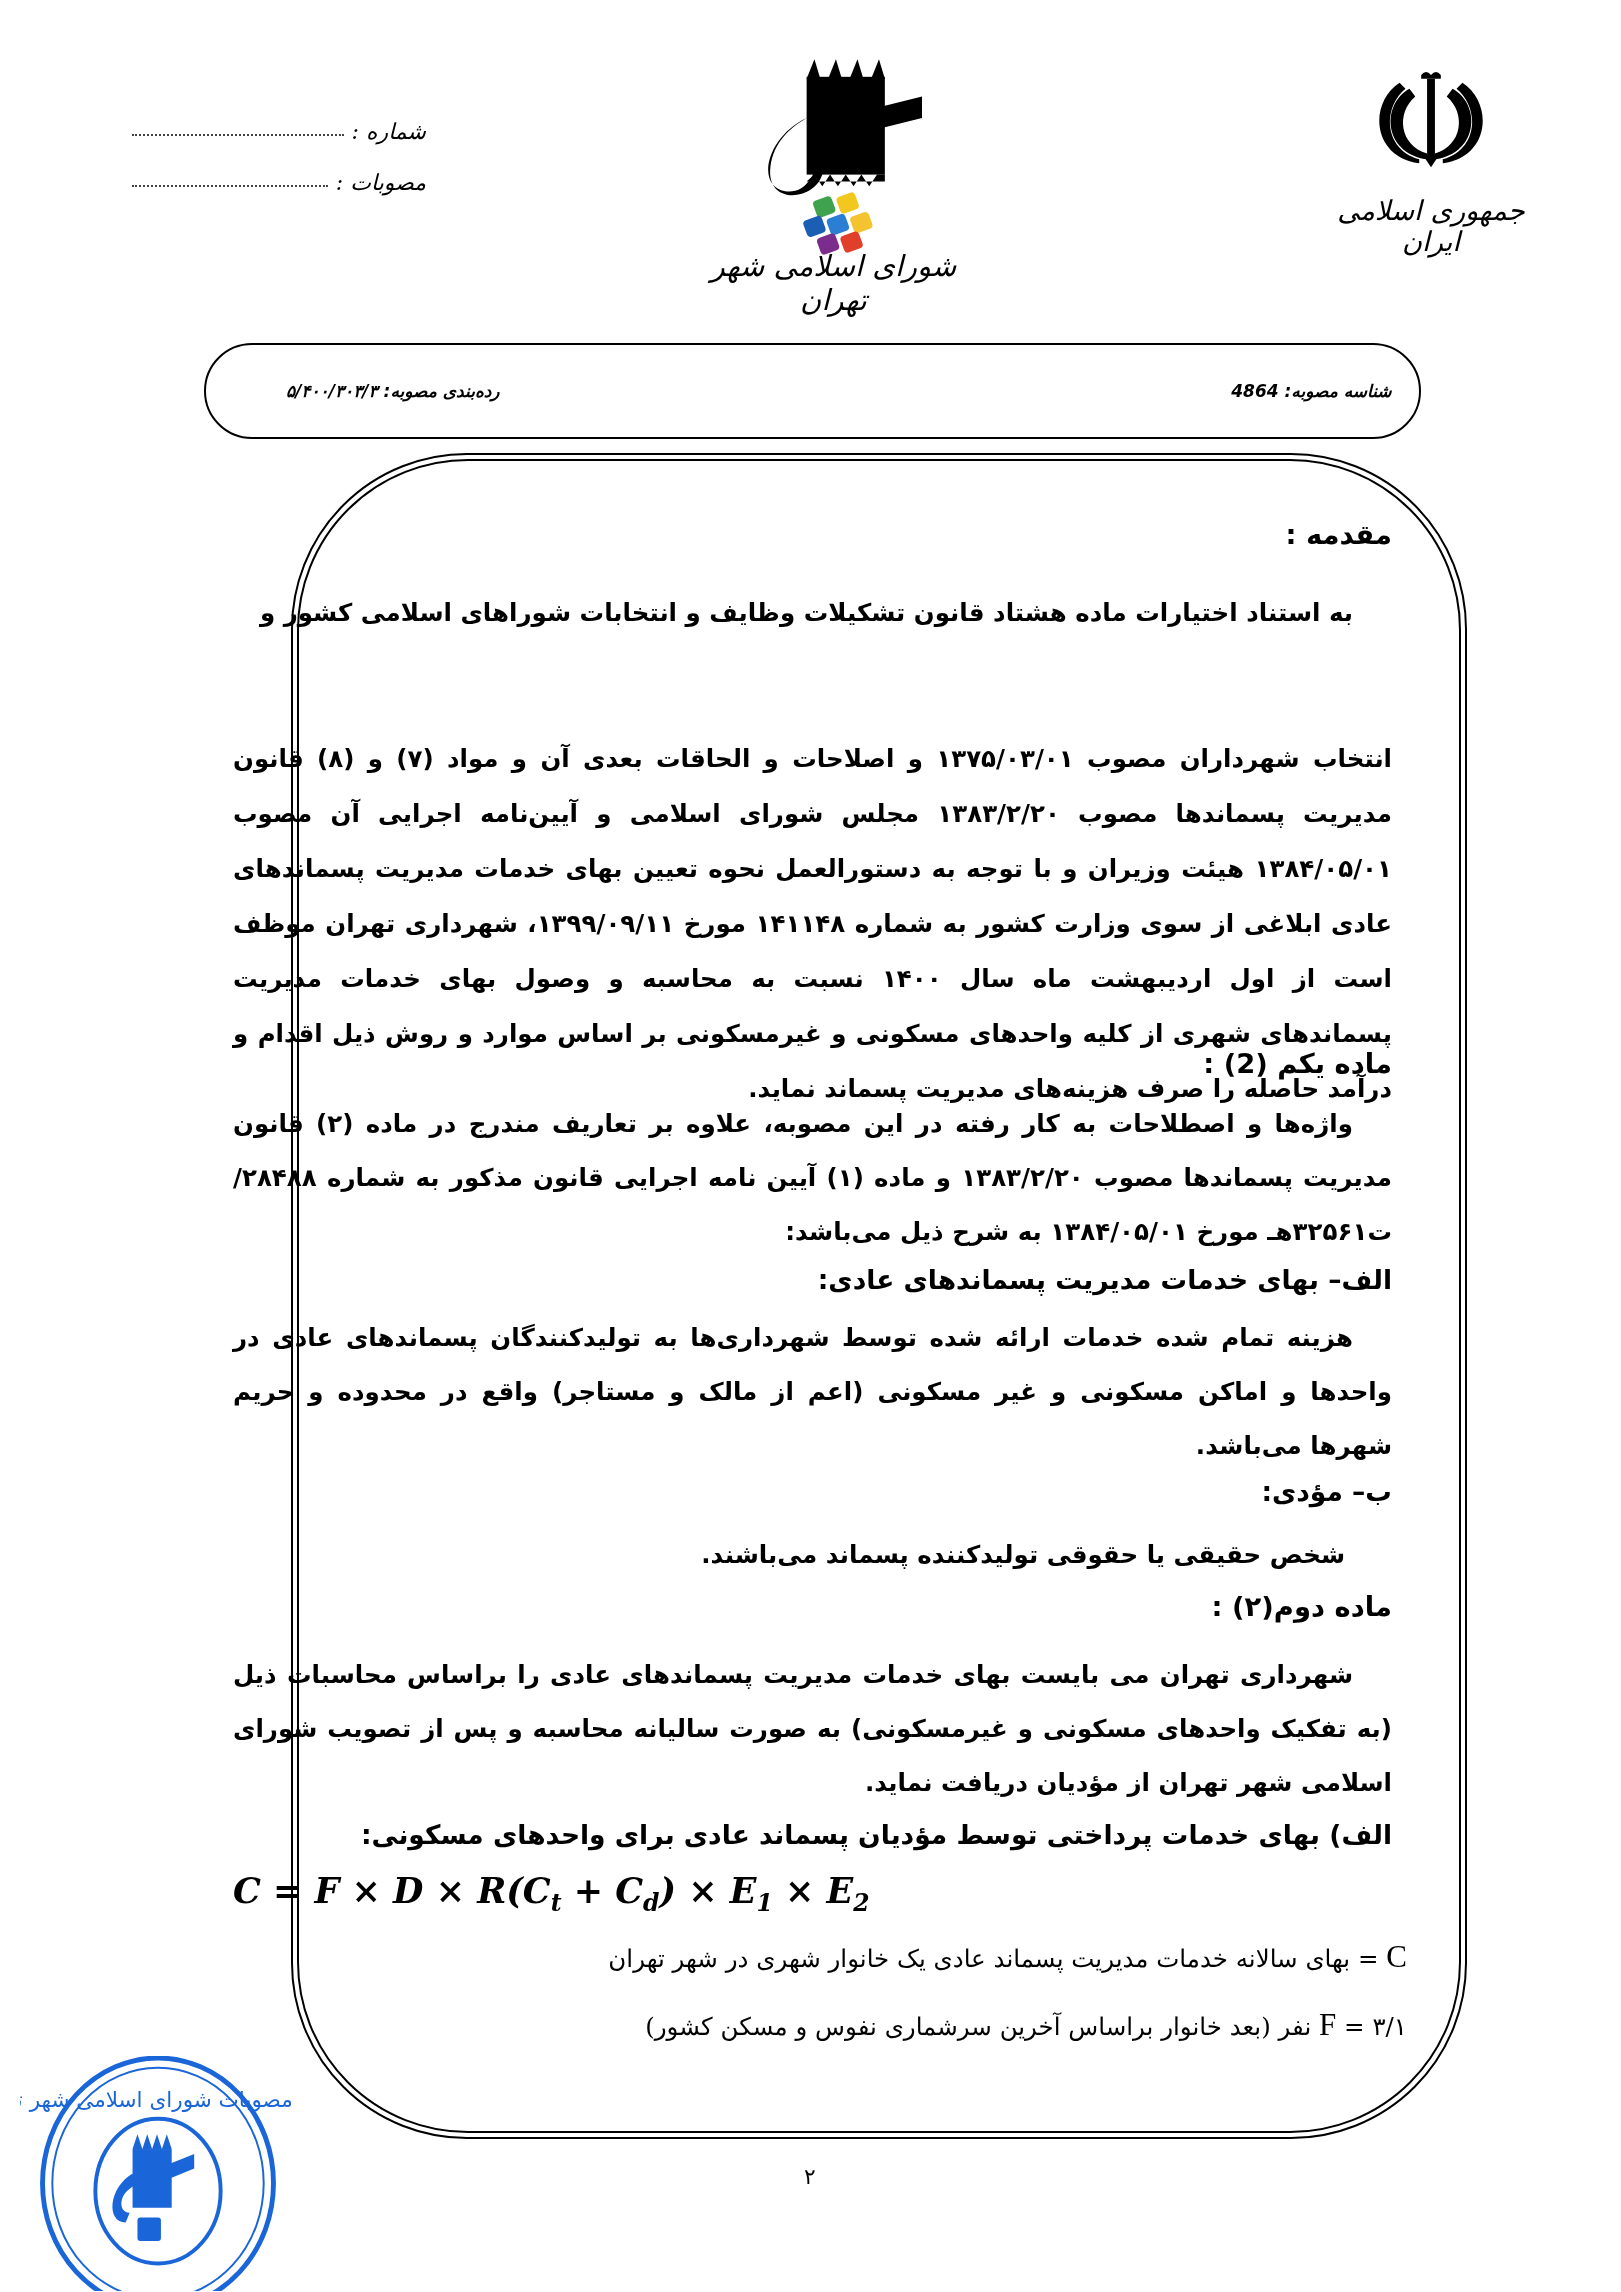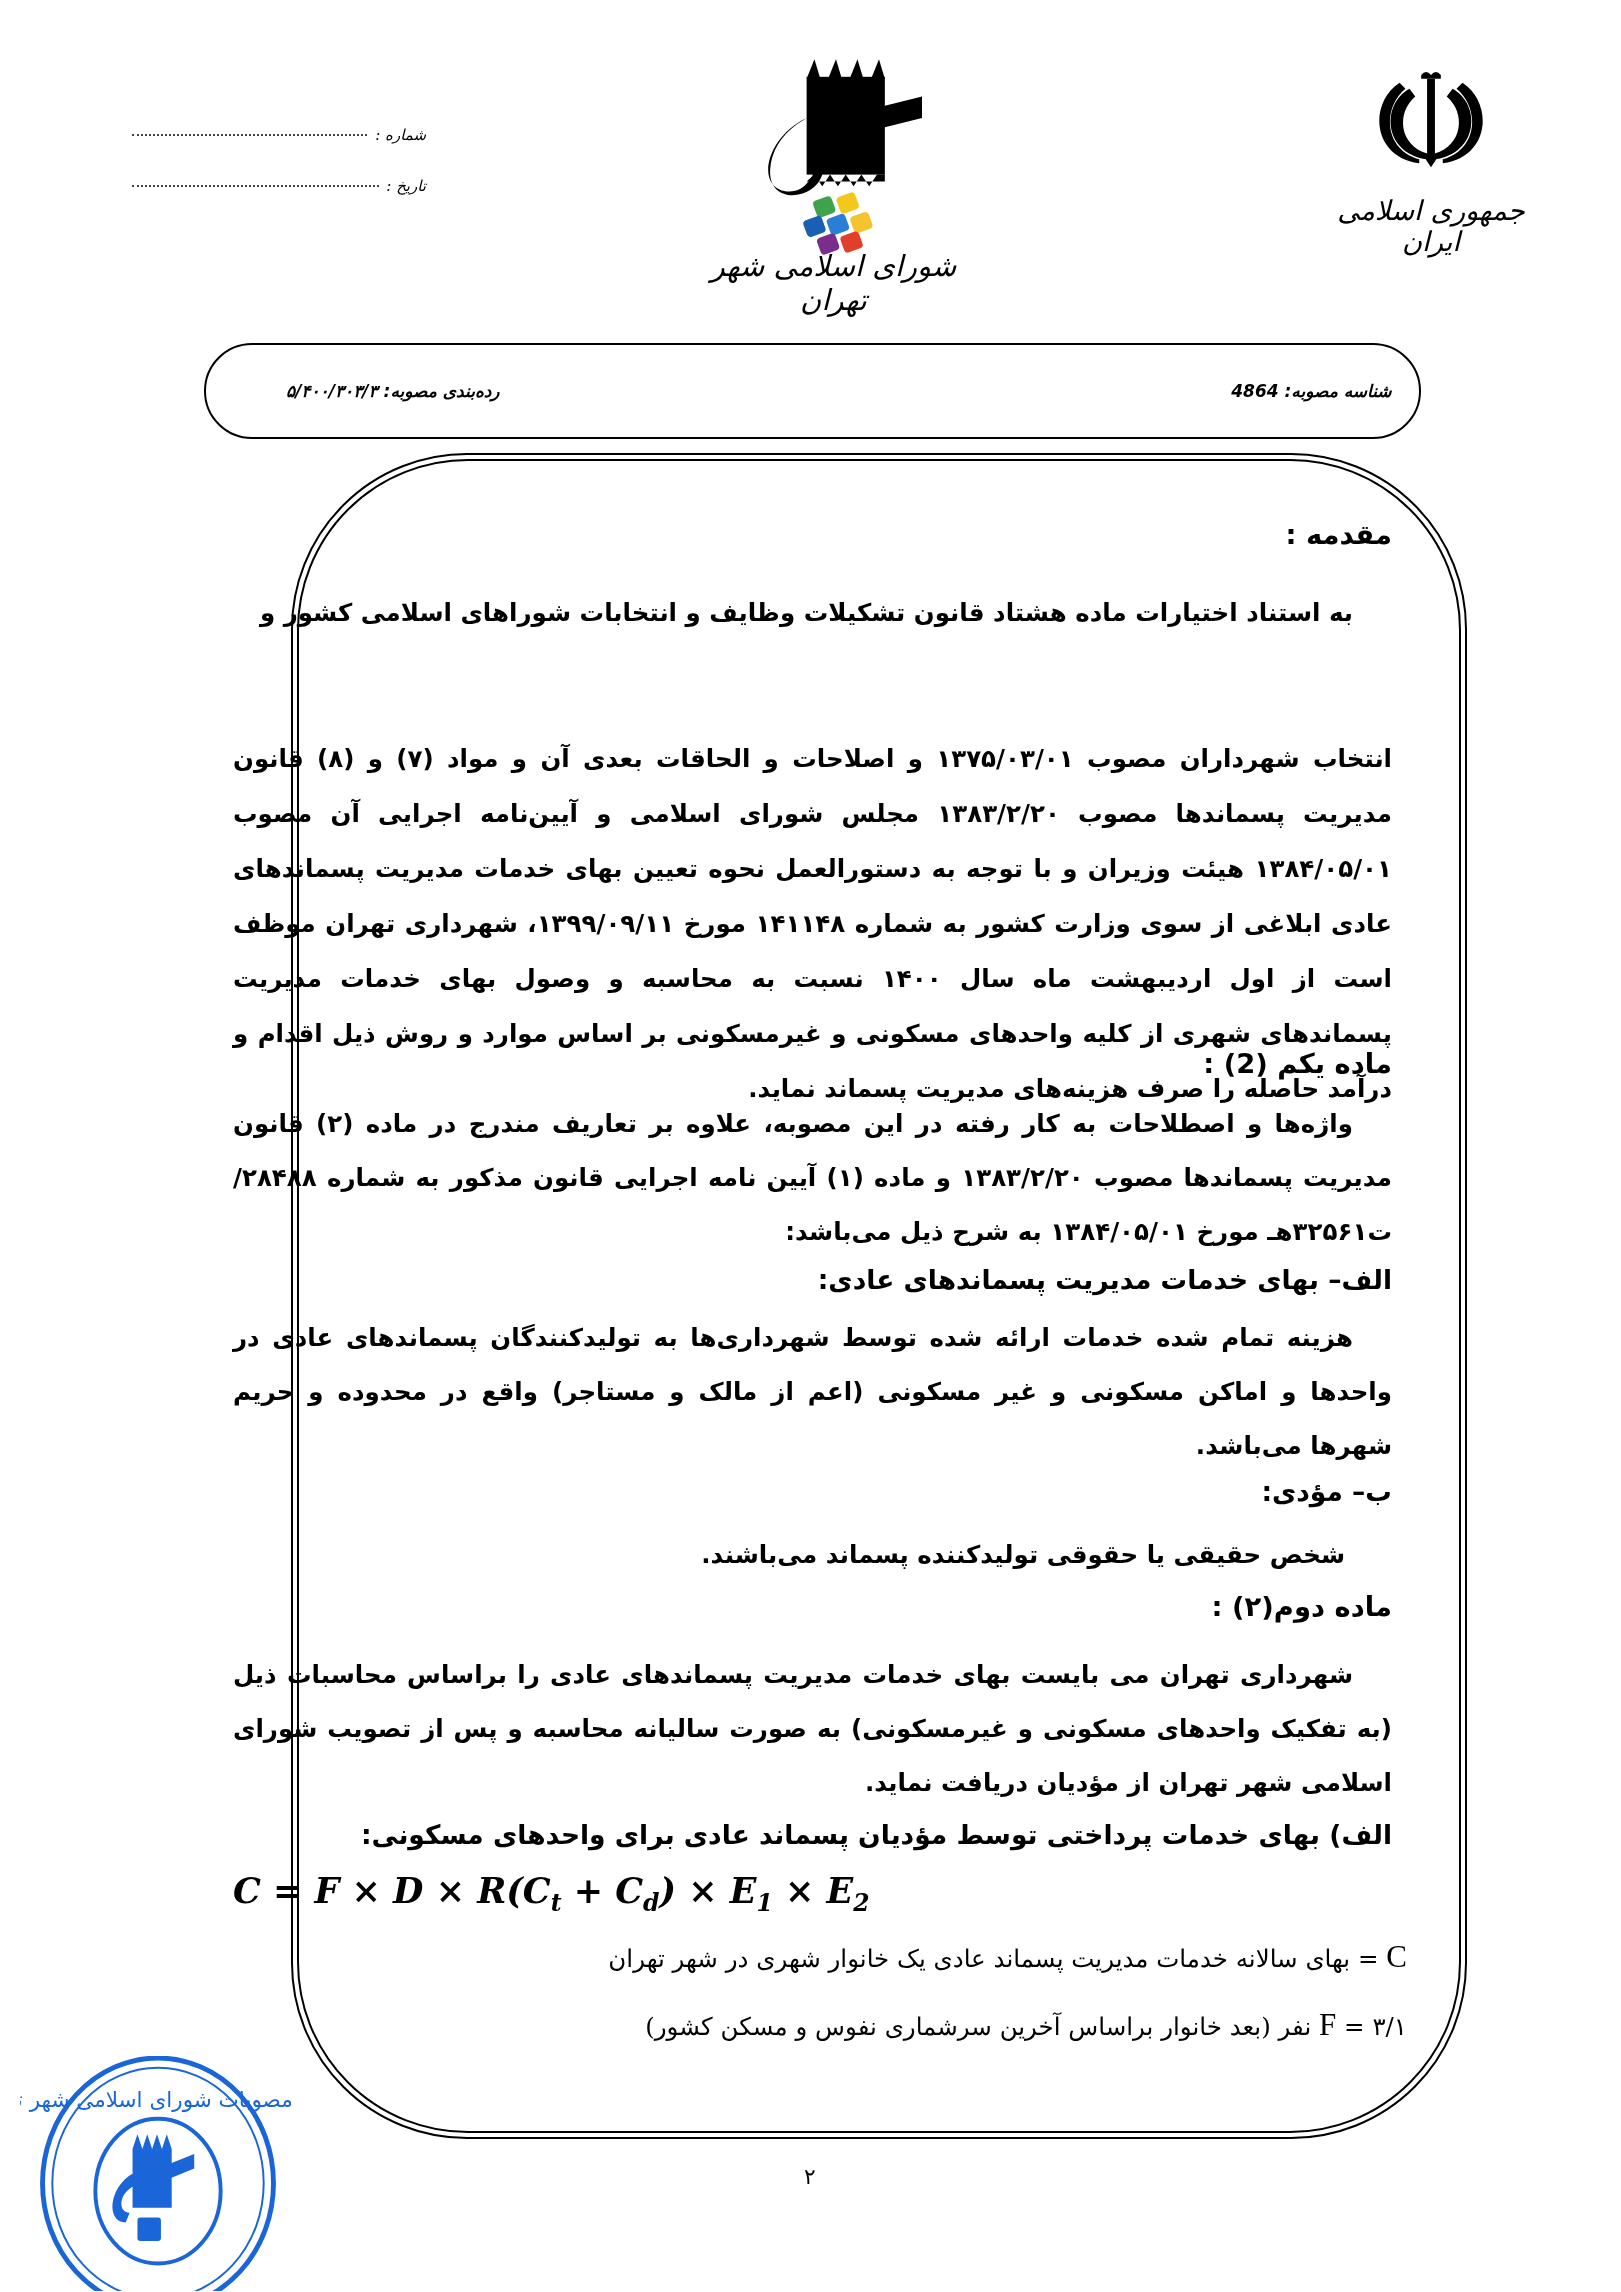--- a/index.html
+++ b/index.html
@@ -2,21 +2,21 @@
 <html><head>
   <meta charset="utf-8">
   <style>
     html, body { margin: 0; padding: 0; background: #ffffff; }
     body { width: 1621px; height: 2293px; position: relative; overflow: hidden;
            font-family: "DejaVu Sans", sans-serif; color: #000; }
 
     
     .meta-fields { position: absolute; left: 132px; top: 93px; width: 294px; direction: rtl; }
     .meta-row { display: flex; align-items: flex-end; height: 51px; }
-    .meta-label { font-family: "DejaVu Serif", serif; font-style: italic; font-size: 15px; white-space: nowrap; margin-left: 7.8px; text-align: right; }
+    .meta-label { font-family: "DejaVu Serif", serif; font-style: italic; font-size: 22px; white-space: nowrap; margin-left: 7.8px; text-align: right; }
     .meta-dots { flex: 1; border-bottom: 2.9px dotted #444; margin-bottom: 7.8px; height: 1px; }
 
     .council-logo { position: absolute; left: 706px; top: 59px; width: 255px; height: 255px; text-align: center; }
     .council-logo svg { display: block; margin: 0 auto; }
     .council-name { font-family: "DejaVu Serif", serif; font-style: italic; font-size: 29px; direction: rtl; margin-top: -5.9px; }
 
     .emblem { position: absolute; left: 1323px; top: 69px; width: 216px; text-align: center; }
     .emblem svg { display: block; margin: 0 auto; }
     .country-name { font-family: "DejaVu Serif", serif; font-style: italic; font-size: 27.4px; direction: rtl; margin-top: 17.6px; }
 
@@ -68,21 +68,21 @@
   </style>
 </head>
 <body>
 
 <div class="meta-fields">
   <div class="meta-row">
     <span class="meta-label">شماره :</span>
     <span class="meta-dots"></span>
   </div>
   <div class="meta-row">
-    <span class="meta-label">تاریخ :</span>
+    <span class="meta-label">مصوبات :</span>
     <span class="meta-dots"></span>
   </div>
 </div>
 
 <div class="council-logo">
   <svg width="176" height="196" viewBox="0 0 180 200">
     <g fill="#000">
       <path d="M62 20 L70 0 L76 20 Z"></path>
       <path d="M84 20 L92 0 L98 20 Z"></path>
       <path d="M106 20 L114 0 L120 20 Z"></path>

